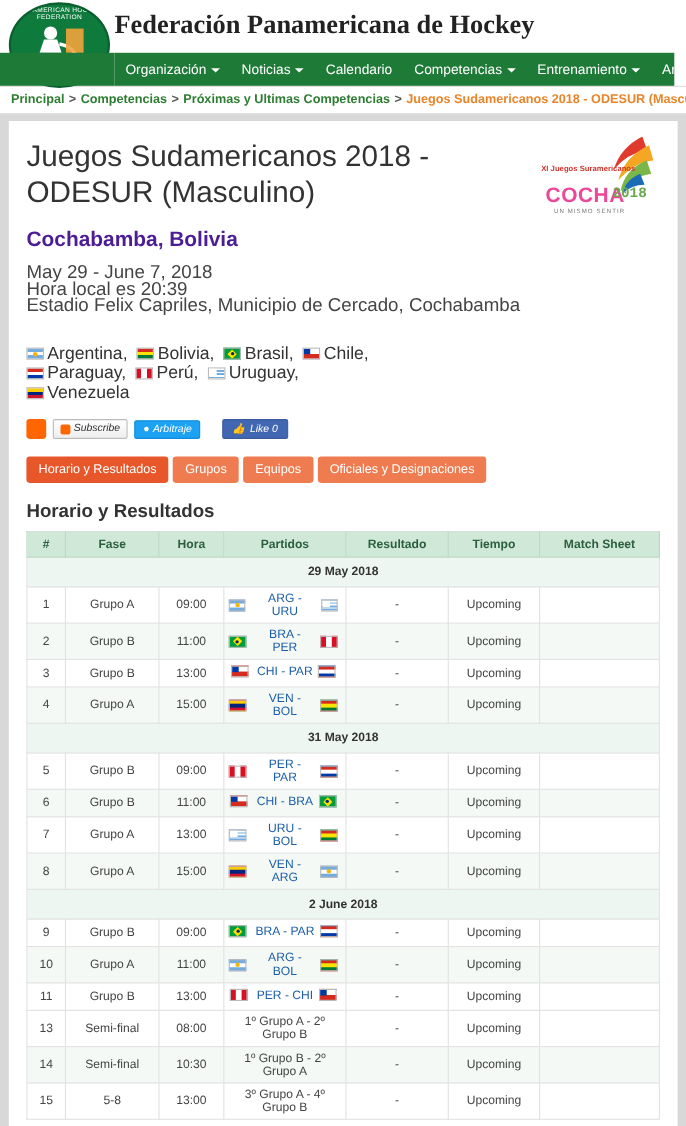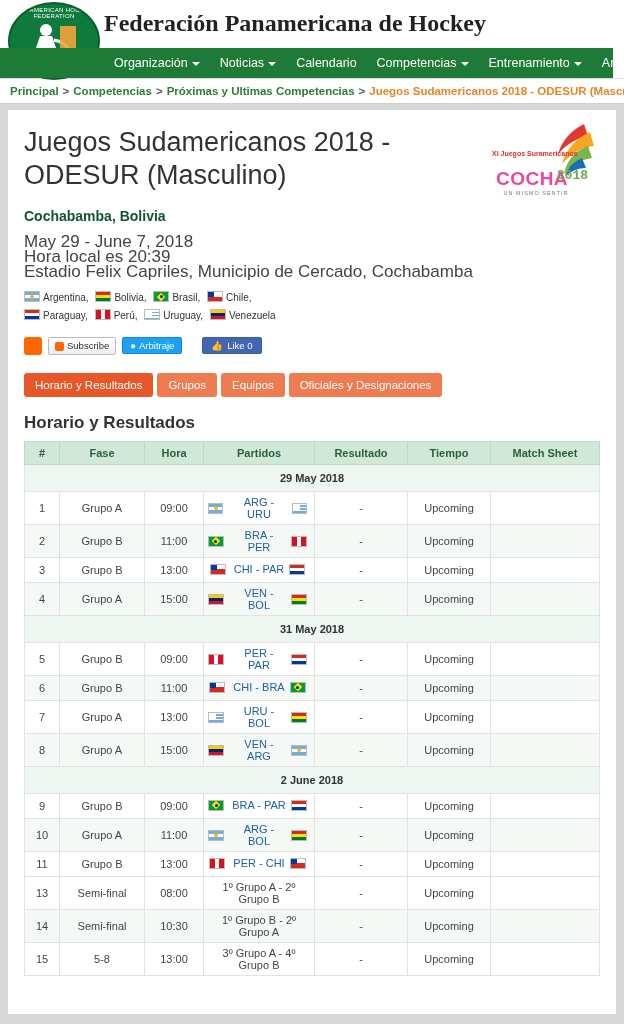--- a/index.html
+++ b/index.html
@@ -127,32 +127,32 @@
   h1.title {
     margin: 2px 0 0 0;
     font-size: 27px;
     line-height: 33px;
     font-weight: normal;
     color: #333;
     max-width: 430px;
   }
   h2.subtitle {
     margin: 16px 0 10px 0;
-    font-size: 14px;
+    font-size: 19px;
     font-weight: bold;
-    color: #14532d;
+    color: #4c1d95;
   }
   .meta-line {
     font-size: 17px;
     color: #444;
     line-height: 15px;
   }
   .countries {
-    margin-top: 10px;
-    font-size: 10px;
+    margin-top: 28px;
+    font-size: 16px;
     color: #333;
     line-height: 18px;
     max-width: 330px;
   }
   .country {
     white-space: nowrap;
     margin-right: 4px;
   }
   .flag {
     display: inline-block;
@@ -199,23 +199,24 @@
   .event-logo .l4 {
     position: absolute;
     left: 0; top: 66px; width: 92px;
     font-size: 5.5px; color: #777; letter-spacing: 1px;
   }
 
   
   .social {
     margin-top: 12px;
     display: flex;
-    align-items: flex-start;
+    align-items: center;
     gap: 6px;
     height: 22px;
+    font-style: italic;
   }
   .btn-sm {
     font-size: 9.5px;
     border: 1px solid #bbb;
     border-radius: 2px;
     background: linear-gradient(#fff, #eee);
     padding: 2px 6px;
     line-height: 12px;
     color: #333;
     display: inline-flex;

